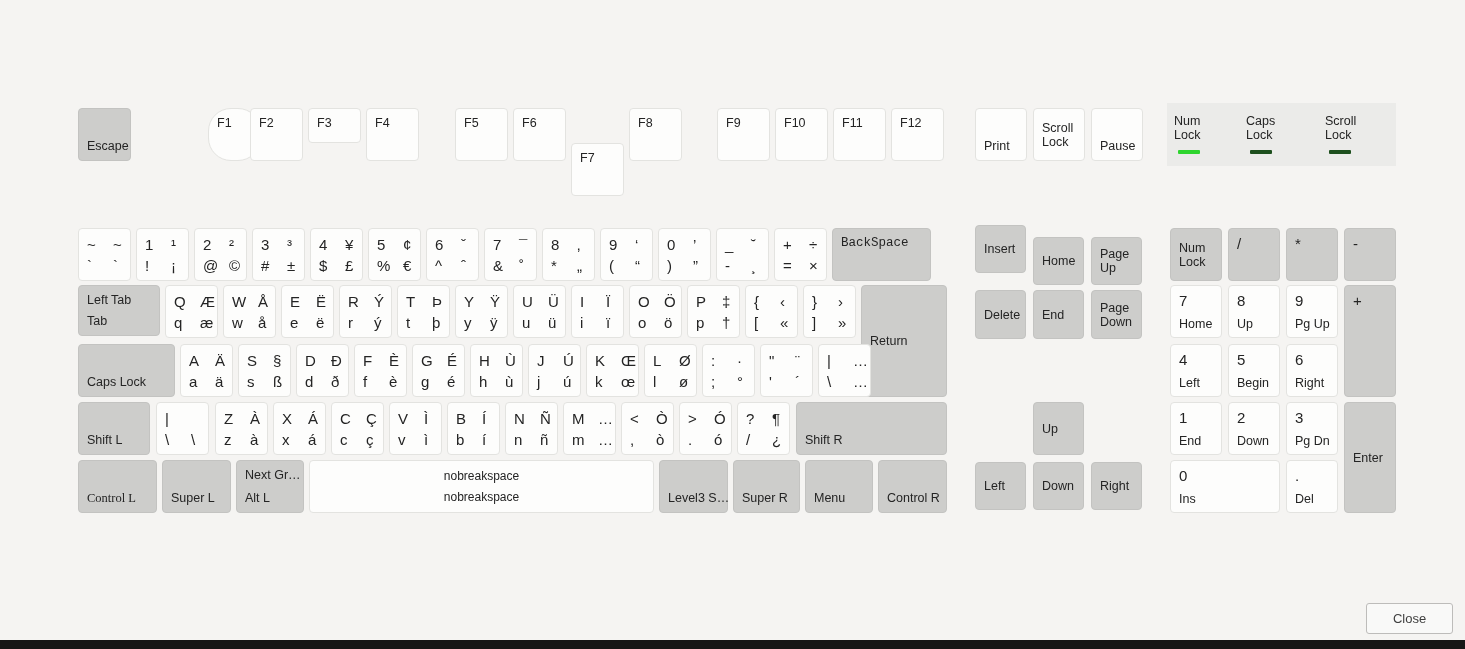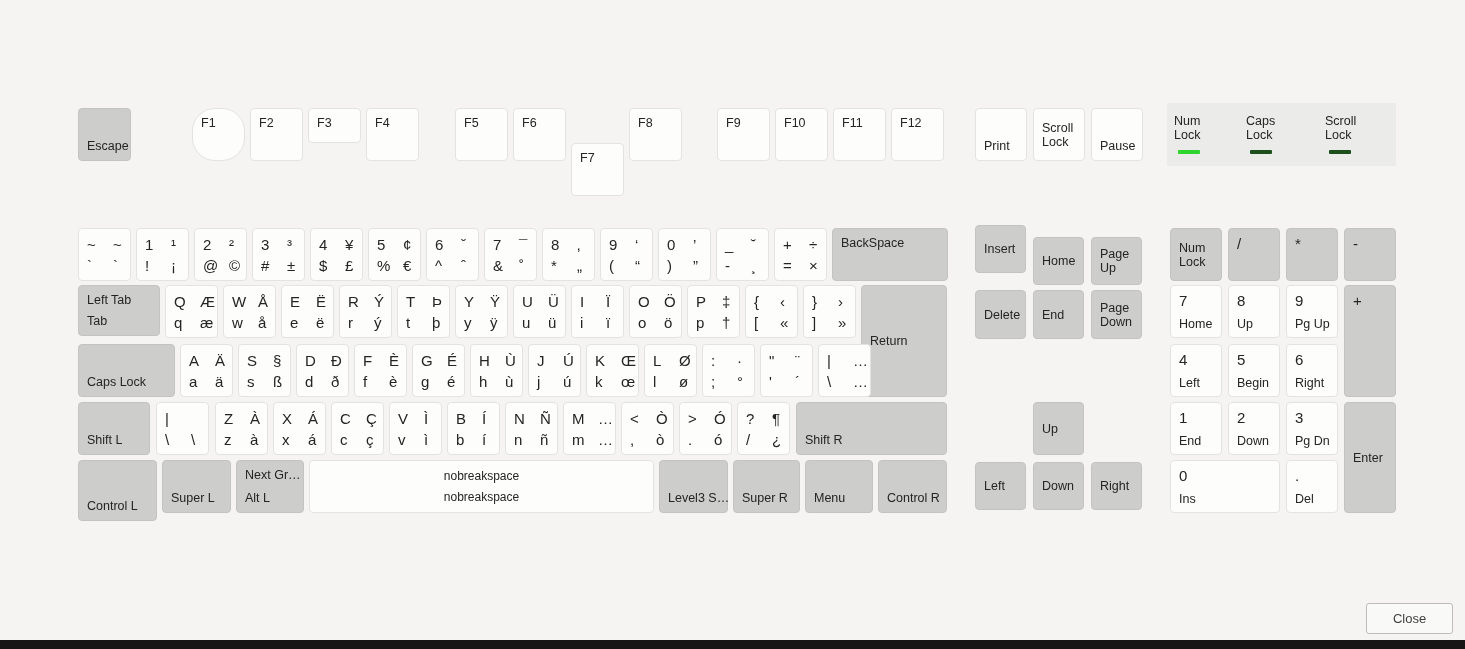--- a/index.html
+++ b/index.html
@@ -47,21 +47,21 @@
 </head>
 <body>
 
 <div class="window">
 
 
   <div id="keyboard">
       <div class="key key-gray" style="left: 78px; top: 108px; width: 53px; height: 53px;">
         <div class="klabel pos-bottom">Escape</div>
       </div>
-      <div class="key key-white" style="left: 192px; top: 108px; width: 53px; height: 53px; border-radius: 23px;">
+      <div class="key key-white" style="left: 208px; top: 108px; width: 53px; height: 53px; border-radius: 23px;">
         <div class="klabel pos-top">F1</div>
       </div>
       <div class="key key-white" style="left: 250px; top: 108px; width: 53px; height: 53px;">
         <div class="klabel pos-top">F2</div>
       </div>
       <div class="key key-white" style="left: 308px; top: 108px; width: 53px; height: 35px;">
         <div class="klabel pos-top">F3</div>
       </div>
       <div class="key key-white" style="left: 366px; top: 108px; width: 53px; height: 53px;">
         <div class="klabel pos-top">F4</div>
@@ -173,21 +173,21 @@
         <span class="ch ch-tr">˘</span>
         <span class="ch ch-bl">-</span>
         <span class="ch ch-br">¸</span>
       </div>
       <div class="key key-white" style="left: 774px; top: 228px; width: 53px; height: 53px;">
         <span class="ch ch-tl">+</span>
         <span class="ch ch-tr">÷</span>
         <span class="ch ch-bl">=</span>
         <span class="ch ch-br">×</span>
       </div>
-      <div class="key key-gray" style="left: 832px; top: 228px; width: 116px; height: 53px;">
+      <div class="key key-gray" style="left: 832px; top: 228px; width: 99px; height: 53px; font-family: Liberation Mono, monospace;">
         <div class="klabel pos-top">BackSpace</div>
       </div>
       <div class="key key-gray" style="left: 78px; top: 285px; width: 82px; height: 51px; text-align: center;">
         <div class="klabel pos-top">Left Tab</div>
         <div class="klabel pos-bottom">Tab</div>
       </div>
       <div class="key key-white" style="left: 165px; top: 285px; width: 53px; height: 53px;">
         <span class="ch ch-tl">Q</span>
         <span class="ch ch-tr">Æ</span>
         <span class="ch ch-bl">q</span>
@@ -401,21 +401,21 @@
       </div>
       <div class="key key-white" style="left: 737px; top: 402px; width: 53px; height: 53px;">
         <span class="ch ch-tl">?</span>
         <span class="ch ch-tr">¶</span>
         <span class="ch ch-bl">/</span>
         <span class="ch ch-br">¿</span>
       </div>
       <div class="key key-gray" style="left: 796px; top: 402px; width: 151px; height: 53px;">
         <div class="klabel pos-bottom">Shift R</div>
       </div>
-      <div class="key key-gray" style="left: 78px; top: 460px; width: 79px; height: 61px;">
+      <div class="key key-gray" style="left: 78px; top: 460px; width: 79px; height: 53px; font-family: Liberation Serif, serif;">
         <div class="klabel pos-bottom">Control L</div>
       </div>
       <div class="key key-gray" style="left: 162px; top: 460px; width: 69px; height: 53px;">
         <div class="klabel pos-bottom">Super L</div>
       </div>
       <div class="key key-gray" style="left: 236px; top: 460px; width: 68px; height: 53px;">
         <div class="klabel pos-top">Next Gr…</div>
         <div class="klabel pos-bottom">Alt L</div>
       </div>
       <div class="key key-white" style="left: 309px; top: 460px; width: 345px; height: 53px;">

